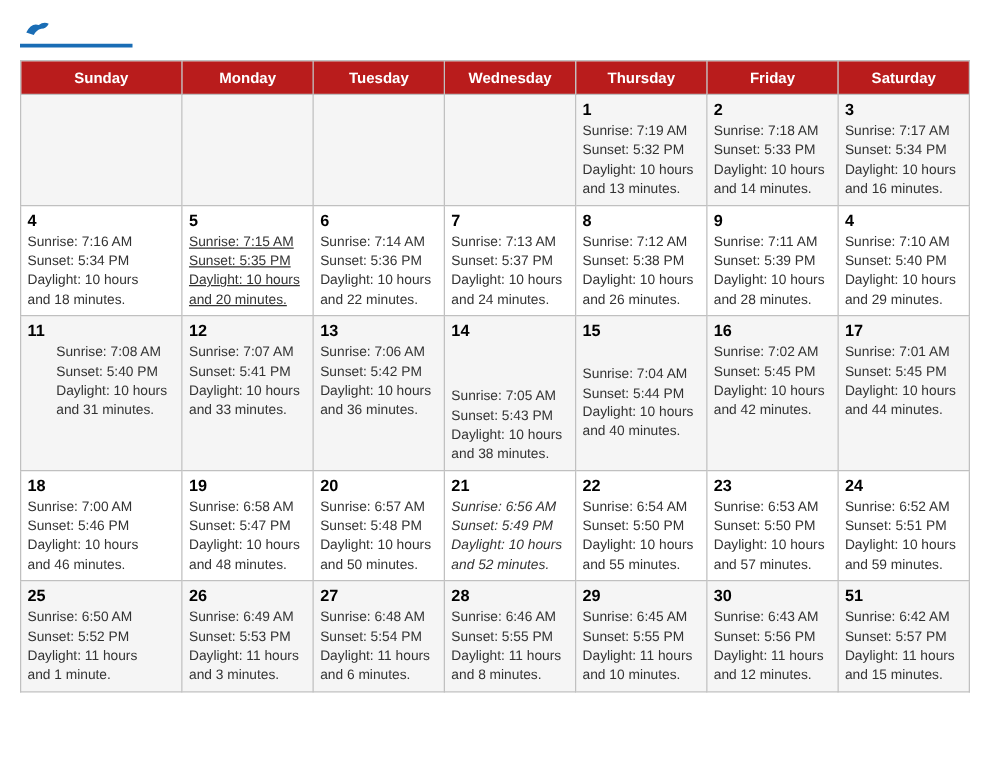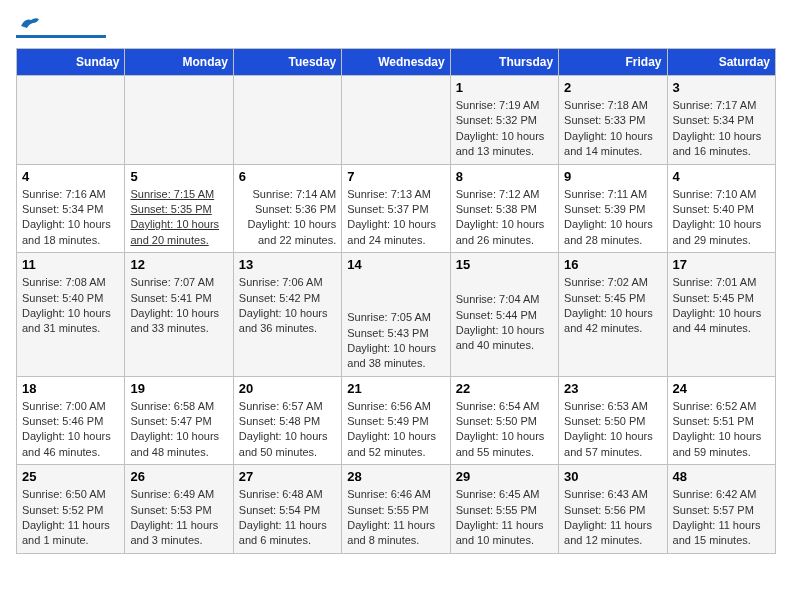--- a/index.html
+++ b/index.html
@@ -34,23 +34,23 @@
       font-size: 16px;
       font-weight: normal;
       color: #555;
     }
     table {
       width: 100%;
       border-collapse: collapse;
       font-size: 11px;
     }
     thead tr th {
-      background-color: #1d4ed8;
+      background-color: #b91c1c;
       color: #fff;
-      text-align: right;
+      text-align: center;
       padding: 6px 5px;
       font-size: 12px;
       font-weight: bold;
       border: 1px solid #c0c0c0;
     }
     tbody tr td {
       border: 1px solid #c0c0c0;
       vertical-align: top;
       padding: 4px 5px;
       height: 80px;
@@ -145,21 +145,21 @@
         </td>
         <td>
           <span class="day-number">5</span>
           <div class="day-info" style="white-space: pre-line; text-decoration: underline;">Sunrise: 7:15 AM
 Sunset: 5:35 PM
 Daylight: 10 hours
 and 20 minutes.</div>
         </td>
         <td>
           <span class="day-number">6</span>
-          <div class="day-info" style="white-space: pre-line; text-align: right;">Sunrise: 7:14 AM
+          <div class="day-info" style="white-space: pre-line;">Sunrise: 7:14 AM
 Sunset: 5:36 PM
 Daylight: 10 hours
 and 22 minutes.</div>
         </td>
         <td>
           <span class="day-number">7</span>
           <div class="day-info" style="white-space: pre-line;">Sunrise: 7:13 AM
 Sunset: 5:37 PM
 Daylight: 10 hours
 and 24 minutes.</div>
@@ -182,21 +182,21 @@
           <span class="day-number">4</span>
           <div class="day-info" style="white-space: pre-line;">Sunrise: 7:10 AM
 Sunset: 5:40 PM
 Daylight: 10 hours
 and 29 minutes.</div>
         </td>
       </tr>
       <tr>
         <td>
           <span class="day-number">11</span>
-          <div class="day-info" style="white-space: pre-line;">Sunrise: 7:08 AM
+          <div class="day-info" style="white-space: pre-line; margin-left: 23px;">Sunrise: 7:08 AM
 Sunset: 5:40 PM
 Daylight: 10 hours
 and 31 minutes.</div>
         </td>
         <td>
           <span class="day-number">12</span>
           <div class="day-info" style="white-space: pre-line;">Sunrise: 7:07 AM
 Sunset: 5:41 PM
 Daylight: 10 hours
 and 33 minutes.</div>
@@ -254,21 +254,21 @@
         </td>
         <td>
           <span class="day-number">20</span>
           <div class="day-info" style="white-space: pre-line;">Sunrise: 6:57 AM
 Sunset: 5:48 PM
 Daylight: 10 hours
 and 50 minutes.</div>
         </td>
         <td>
           <span class="day-number">21</span>
-          <div class="day-info" style="white-space: pre-line;">Sunrise: 6:56 AM
+          <div class="day-info" style="white-space: pre-line; font-style: italic;">Sunrise: 6:56 AM
 Sunset: 5:49 PM
 Daylight: 10 hours
 and 52 minutes.</div>
         </td>
         <td>
           <span class="day-number">22</span>
           <div class="day-info" style="white-space: pre-line;">Sunrise: 6:54 AM
 Sunset: 5:50 PM
 Daylight: 10 hours
 and 55 minutes.</div>
@@ -325,21 +325,21 @@
 and 10 minutes.</div>
         </td>
         <td>
           <span class="day-number">30</span>
           <div class="day-info" style="white-space: pre-line;">Sunrise: 6:43 AM
 Sunset: 5:56 PM
 Daylight: 11 hours
 and 12 minutes.</div>
         </td>
         <td>
-          <span class="day-number">48</span>
+          <span class="day-number">51</span>
           <div class="day-info" style="white-space: pre-line;">Sunrise: 6:42 AM
 Sunset: 5:57 PM
 Daylight: 11 hours
 and 15 minutes.</div>
         </td>
       </tr>
     </tbody>
 </table>
 
 </body></html>

